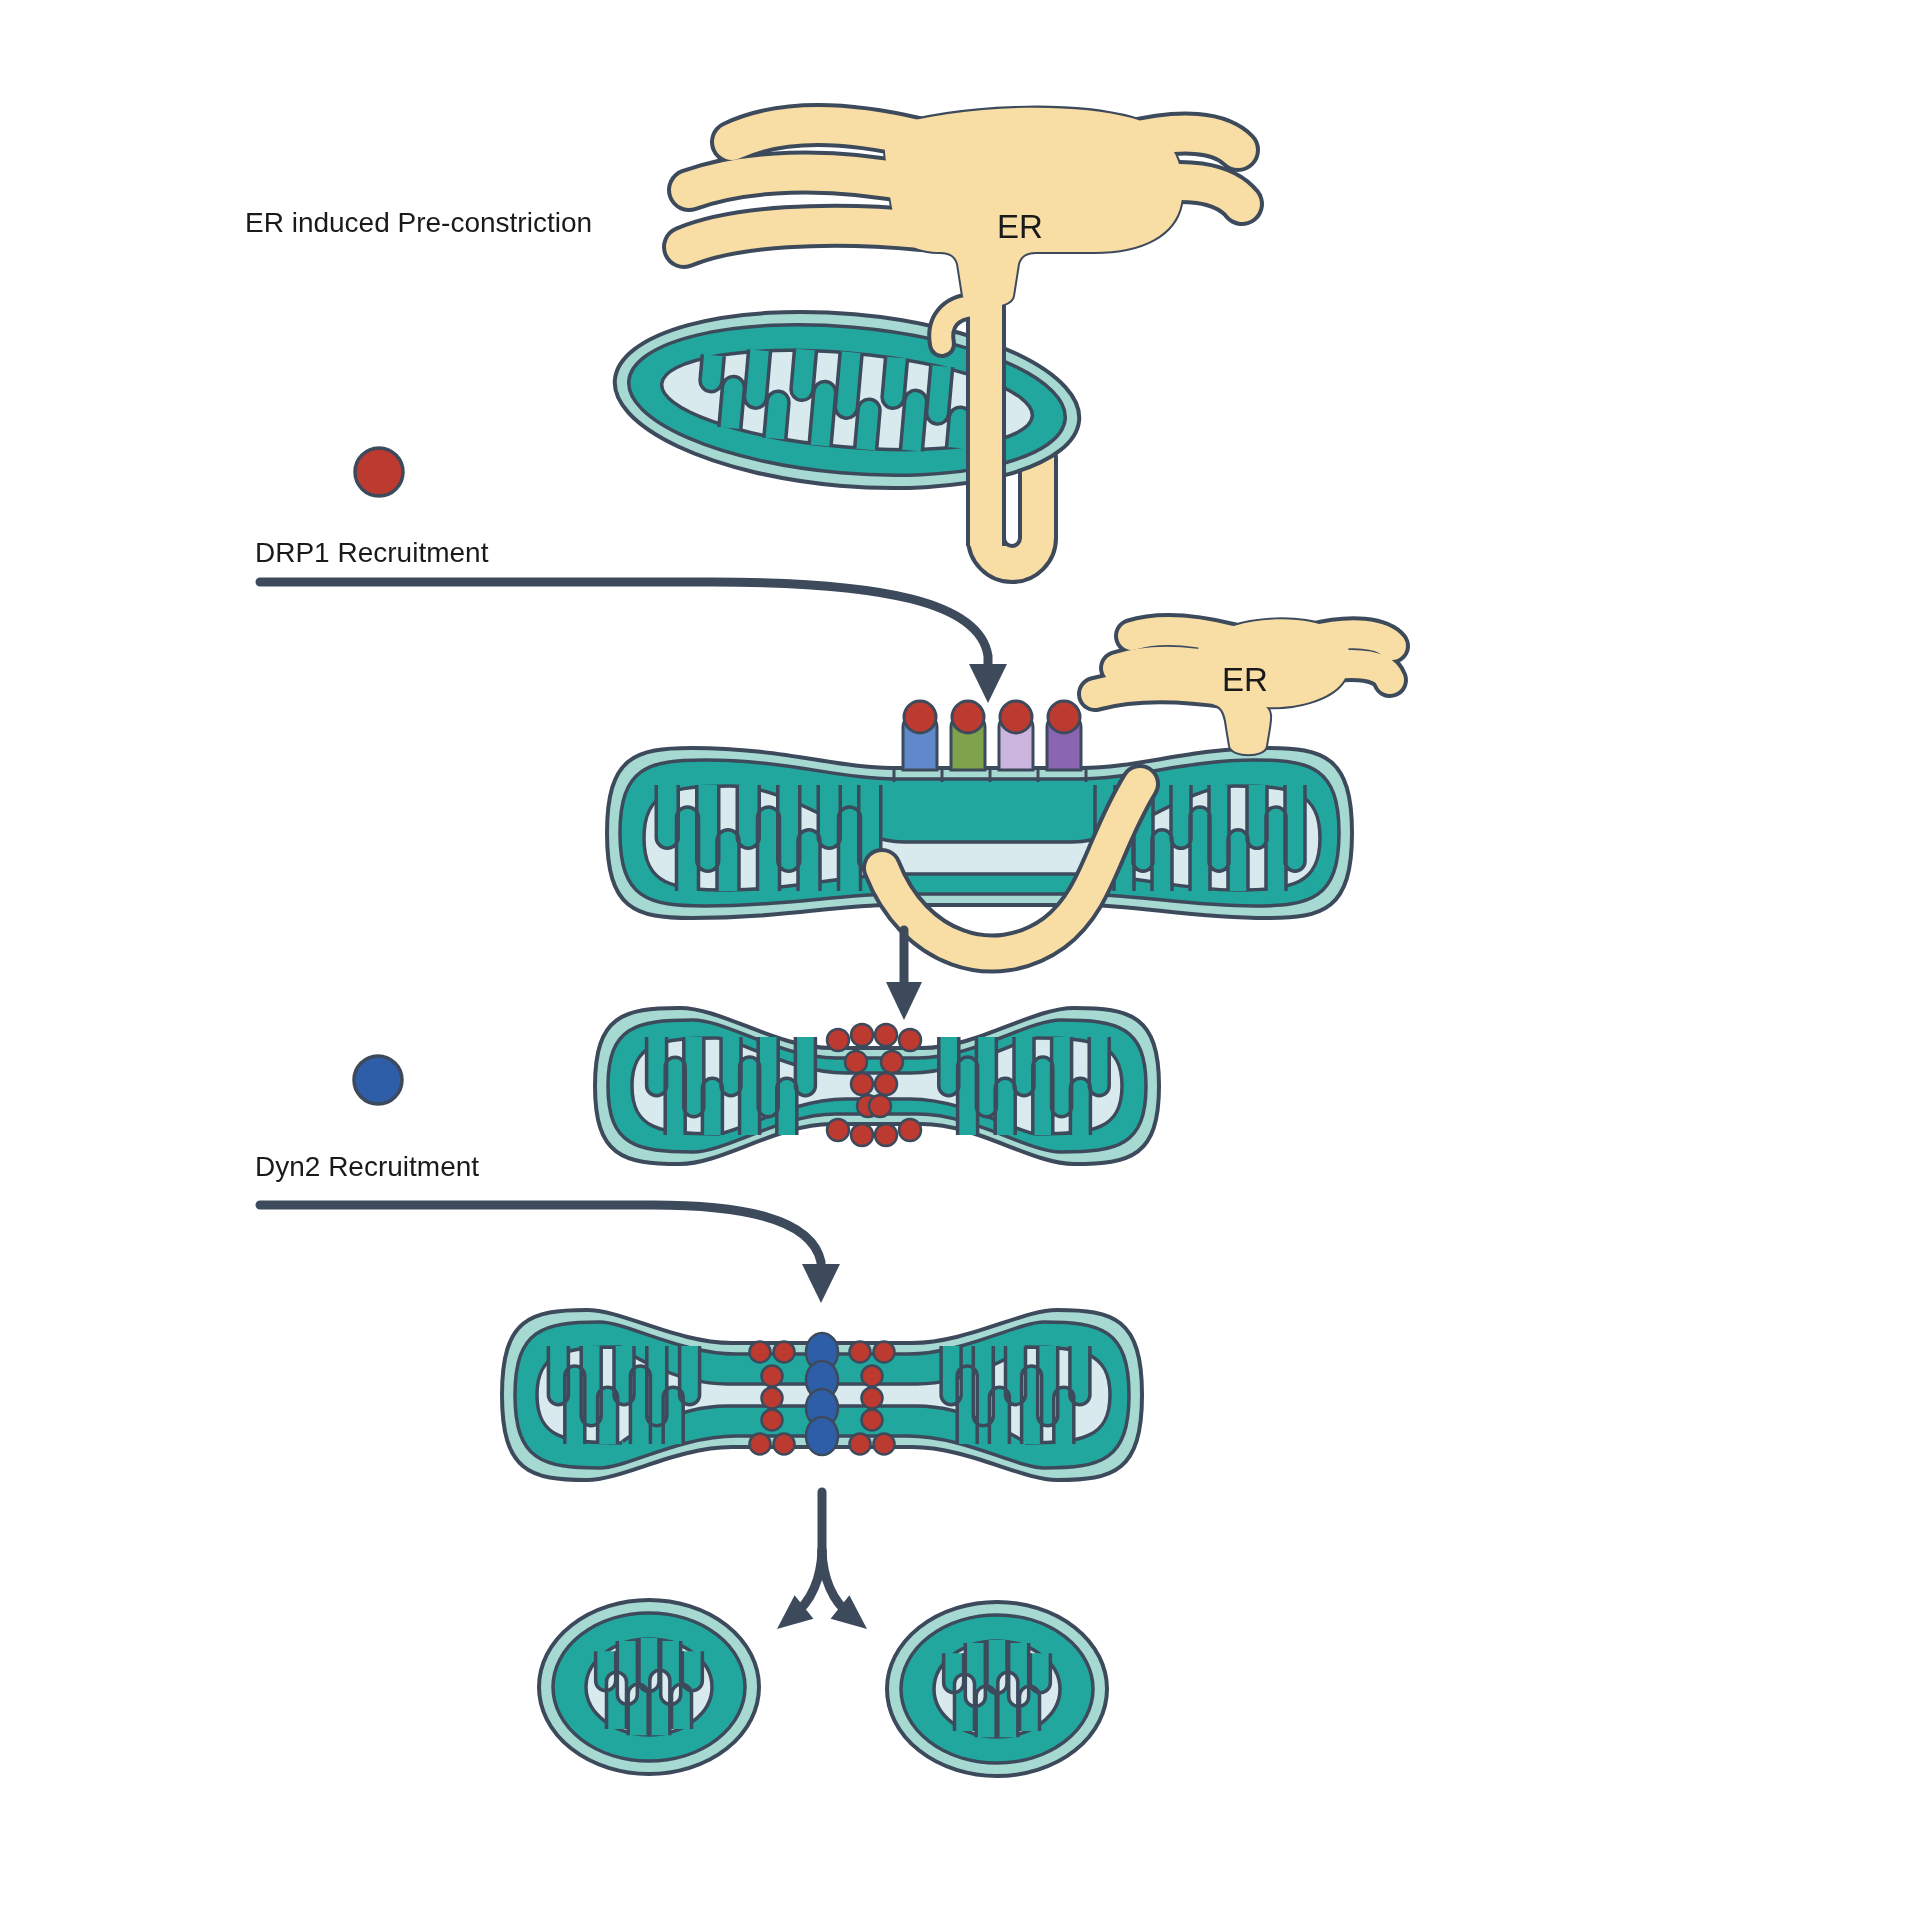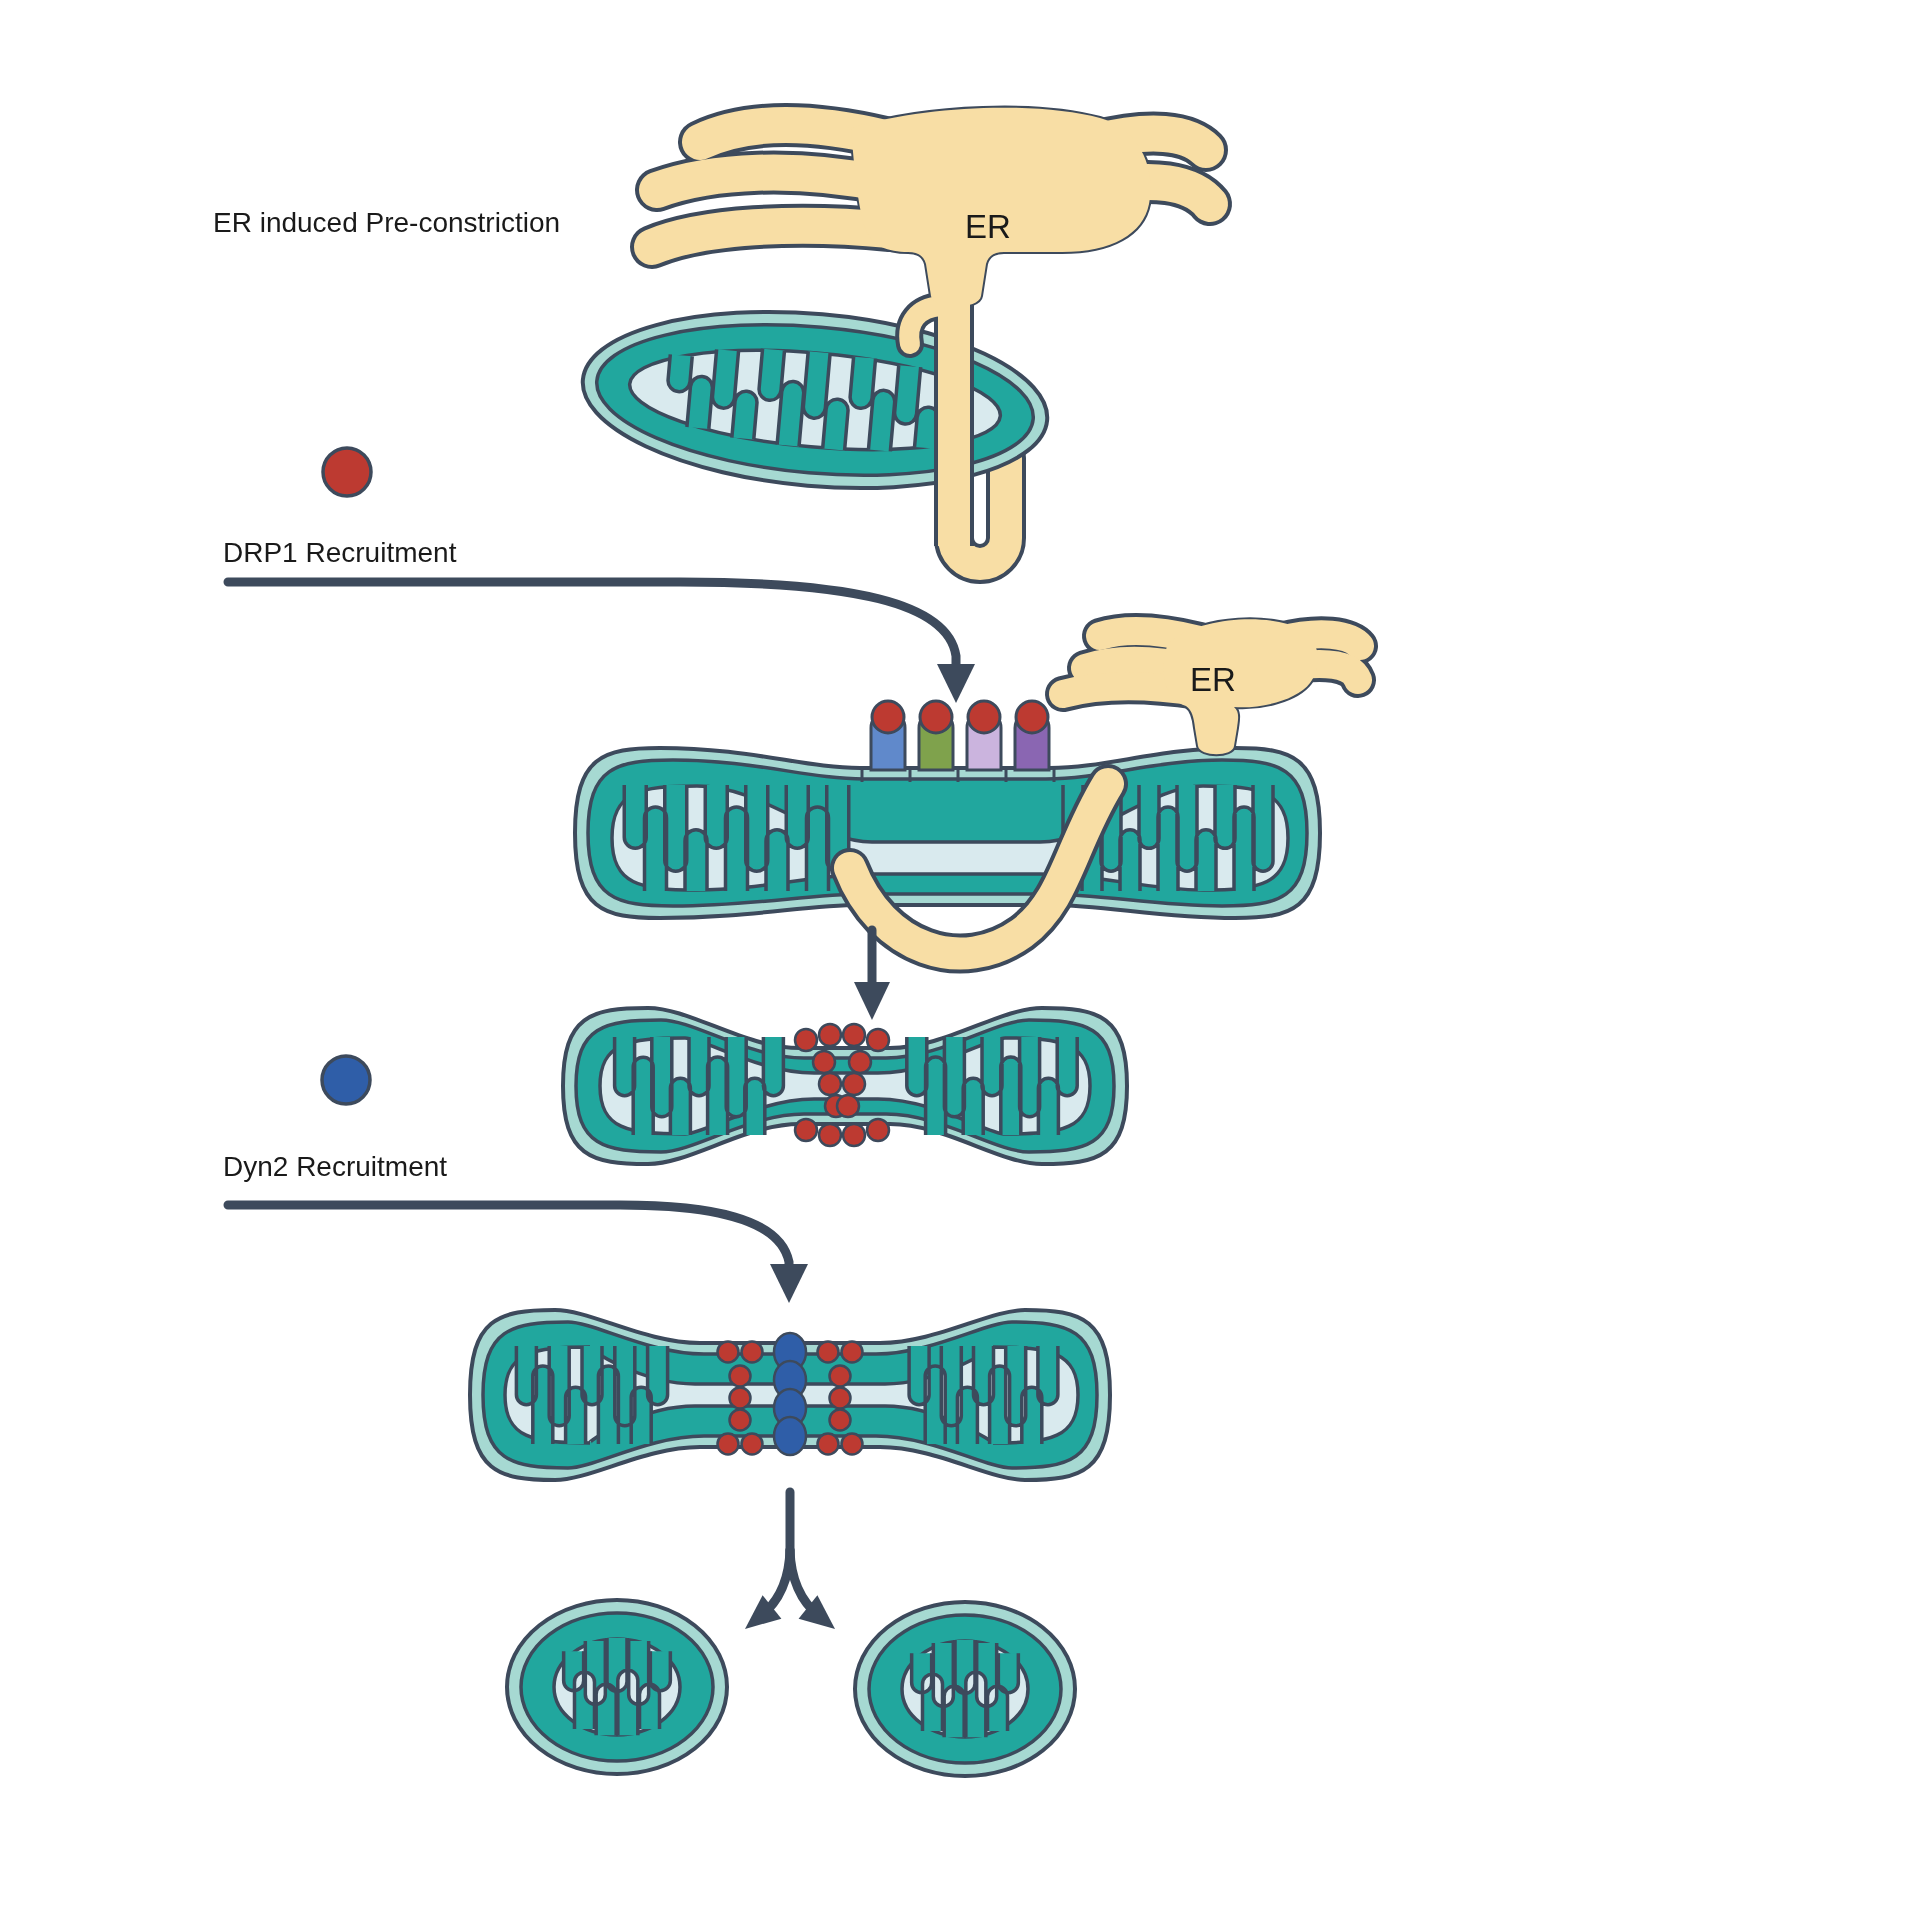--- a/index.html
+++ b/index.html
@@ -1,16 +1,16 @@
 <!DOCTYPE html>
 <html><head>
 <meta charset="utf-8">
 <style>
   html,body{margin:0;padding:0;background:#ffffff;}
-  .page{width:1560px;height:1920px;background:#fff;position:relative;}
+  .page{width:1560px;height:1920px;background:#fff;position:relative;padding-left:32px;}
   svg{display:block;}
   .lbl{font-family:"Liberation Sans",sans-serif;font-size:28px;fill:#1a1a1a;}
   .erlbl{font-family:"Liberation Sans",sans-serif;font-size:33px;fill:#1a1a1a;text-anchor:middle;}
   .legend-dot{stroke:#3D4A5C;stroke-width:3.5;}
 </style>
 </head>
 <body>
 
 <div class="page">
 <svg viewBox="0 0 1920 1920" width="1920" height="1920">

